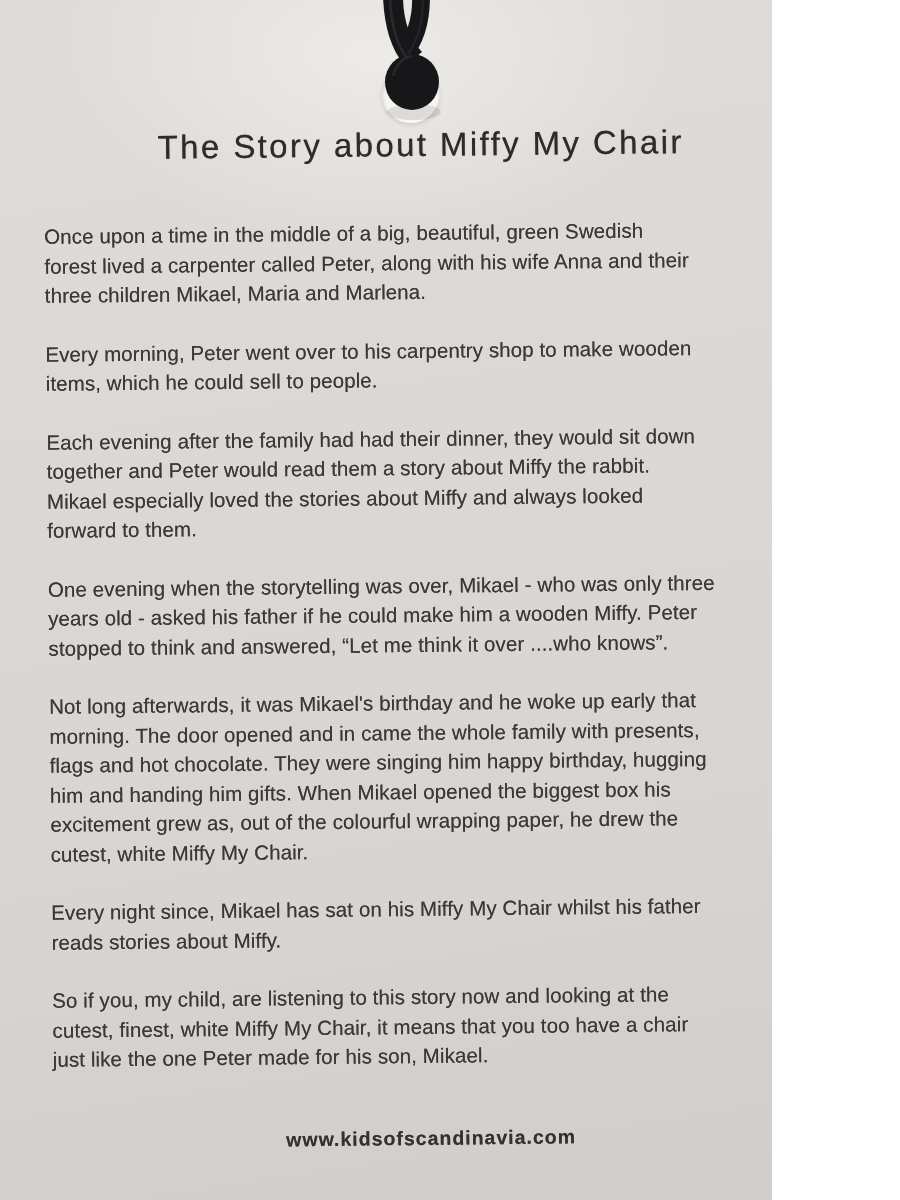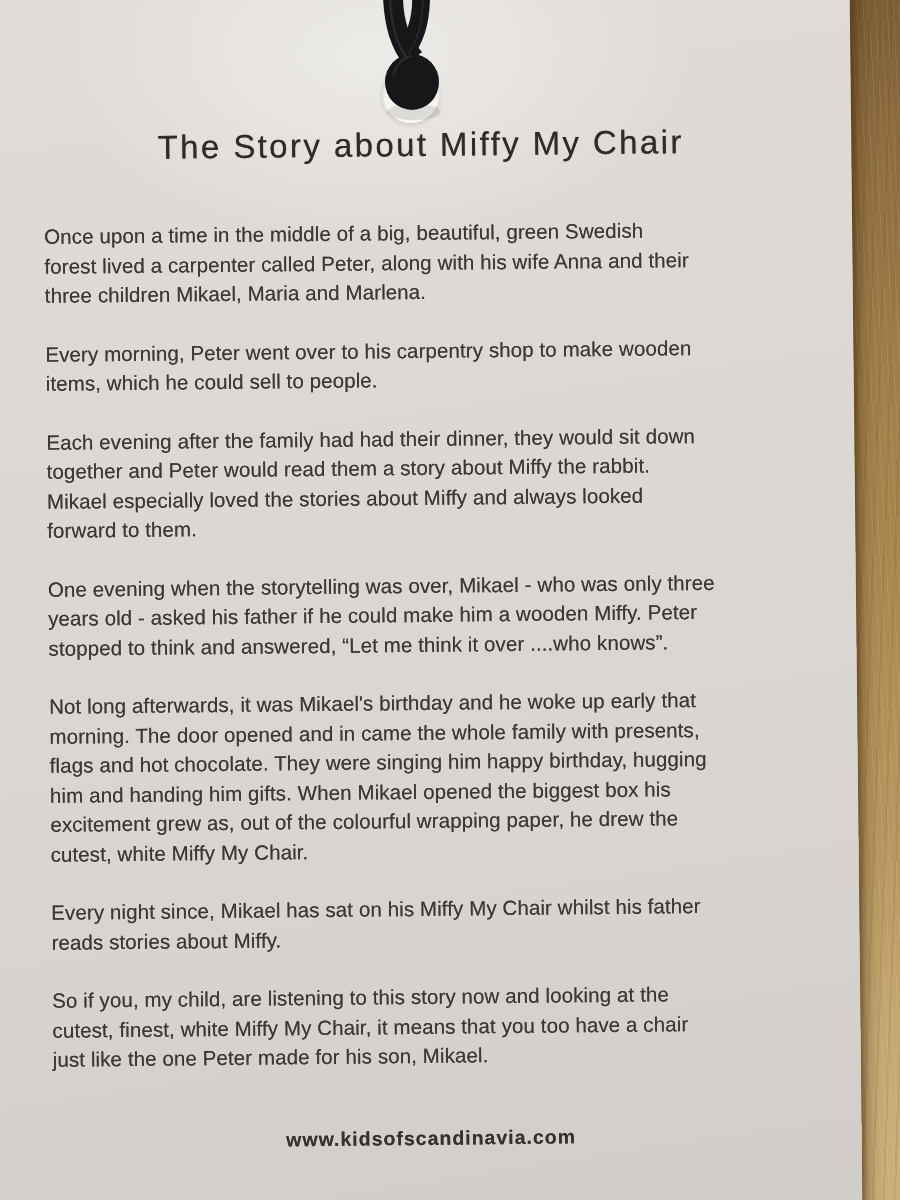--- a/index.html
+++ b/index.html
@@ -7,21 +7,21 @@
     --wood-color:#aa8950;
     --ink-color:#3b3836;
     --cord-color:#17171a;
     --hole-color:#f6f4f1;
   }
   *{margin:0;padding:0;box-sizing:border-box;}
   html,body{width:900px;height:1200px;overflow:hidden;}
   body{font-family:"Liberation Sans",sans-serif;}
 
   .scene{
-    position:relative;width:900px;height:1200px;overflow:hidden;
+    position:relative;width:772px;height:1200px;overflow:hidden;
   }
 
   
   .wood{
     position:absolute;inset:0;
     background:
       repeating-linear-gradient(92deg, rgba(86,60,28,.10) 0 2px, rgba(0,0,0,0) 2px 11px),
       repeating-linear-gradient(87deg, rgba(255,240,210,.09) 0 1px, rgba(0,0,0,0) 1px 6px),
       linear-gradient(180deg,#7c5d35 0%,#8c6b3e 10%,#9d7c48 28%,var(--wood-color) 48%,#b99761 70%,#c7aa73 88%,#ccb07b 100%);
   }

